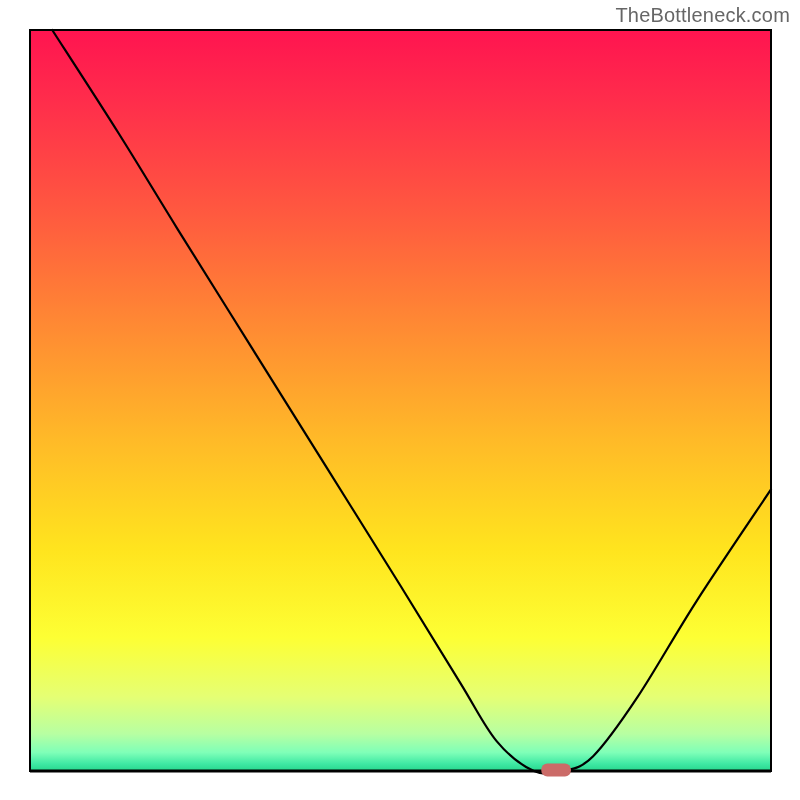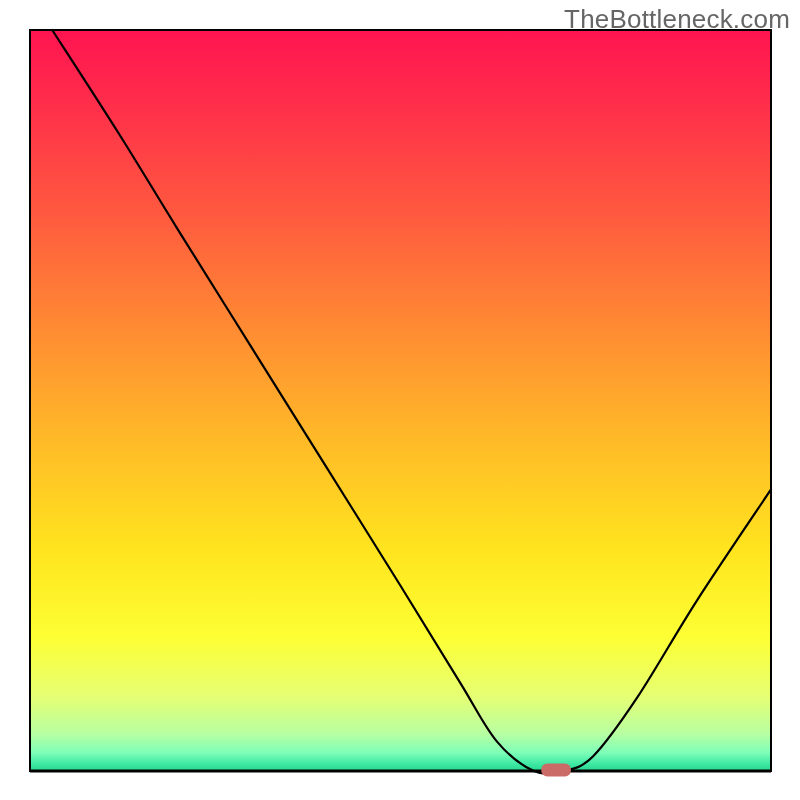--- a/index.html
+++ b/index.html
@@ -13,21 +13,21 @@
   .wrap {
     position: relative;
     width: 800px;
     height: 800px;
   }
   .watermark {
     position: absolute;
     top: 4px;
     right: 10px;
     color: #666666;
-    font-size: 26px;
+    font-size: 20px;
     font-weight: 400;
     letter-spacing: 0.2px;
   }
   svg { display: block; }
   .curve {
     fill: none;
     stroke: #000;
     stroke-width: 2.2;
     stroke-linecap: round;
     stroke-linejoin: round;

